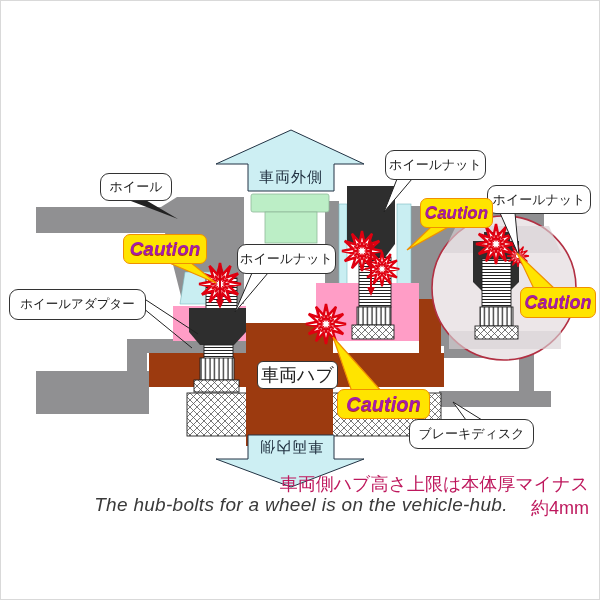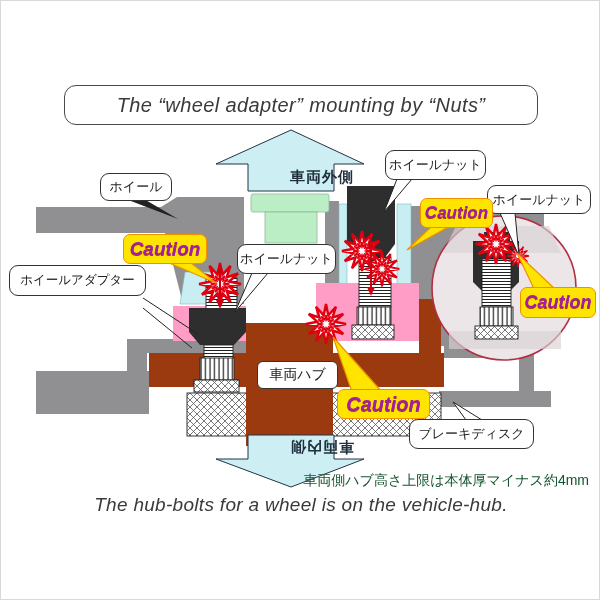--- a/index.html
+++ b/index.html
@@ -11,22 +11,22 @@
              display:flex;align-items:center;justify-content:center;font-style:italic;font-size:20px;
              letter-spacing:.4px;color:#3a3a3a;background:#fff;}
   .bubble{background:#fff;border:1.4px solid #333;border-radius:9px;display:flex;align-items:center;
           justify-content:center;font-size:13px;color:#222;white-space:nowrap;}
   .plain-label{background:#fff;border:1.3px solid #333;border-radius:6px;display:flex;align-items:center;
           justify-content:center;font-size:13px;color:#222;}
   .caution{background:#ffe400;border:1.6px solid #f09000;border-radius:7px;display:flex;align-items:center;
           justify-content:center;font-weight:bold;font-style:italic;color:#a21caf;
           text-shadow:0 1px 0 #b33c00;}
   .arrow-text{display:flex;align-items:center;justify-content:center;font-size:15px;color:#203040;
-          font-weight:bold;letter-spacing:1px;margin-left:31px;}
-  .note-jp{font-size:14px;color:#14532d;text-align:right;}
+          font-weight:normal;letter-spacing:1px;}
+  .note-jp{font-size:18px;color:#be185d;text-align:right;}
   .note-en{font-size:19px;font-style:italic;color:#3a3a3a;text-align:center;letter-spacing:.3px;}
 </style>
 </head>
 <body>
 
 <div class="stage">
 
 <svg width="600" height="600" viewBox="0 0 600 600">
   <defs>
     <pattern id="pThread" patternUnits="userSpaceOnUse" width="4" height="3">
@@ -144,31 +144,30 @@
   </g>
 
   <g fill="#ffe400" stroke="#f09000" stroke-width="1.2">
     <polygon points="166,261 189,261 215,282"></polygon>
     <polygon points="431,225 449,225 406,249"></polygon>
     <polygon points="534,290 556,290 516,252"></polygon>
     <polygon points="351,391 381,391 332,336"></polygon>
   </g>
 </svg>
 
-<div class="abs title-box">The “wheel adapter” mounting by “Nuts”</div>
 
 <div class="abs arrow-text" style="left:247px;top:164px;width:86px;height:24px;">車両外側</div>
 <div class="abs arrow-text" style="left:247px;top:435px;width:86px;height:22px;transform:rotate(180deg);">車両内側</div>
 
 <div class="abs bubble" style="left:78px;top:172px;width:72px;height:28px;margin-left:21px;">ホイール</div>
 <div class="abs bubble" style="left:384px;top:149px;width:101px;height:30px;">ホイールナット</div>
 <div class="abs bubble" style="left:486px;top:184px;width:104px;height:29px;">ホイールナット</div>
 <div class="abs bubble" style="left:236px;top:243px;width:99px;height:30px;">ホイールナット</div>
-<div class="abs bubble" style="left:8px;top:264px;width:137px;height:31px;font-size:12.5px;">ホイールアダプター</div>
-<div class="abs plain-label" style="left:256px;top:360px;width:81px;height:28px;font-size:14px;">車両ハブ</div>
+<div class="abs bubble" style="left:8px;top:288px;width:137px;height:31px;font-size:12.5px;">ホイールアダプター</div>
+<div class="abs plain-label" style="left:256px;top:360px;width:81px;height:28px;font-size:18px;">車両ハブ</div>
 <div class="abs bubble" style="left:408px;top:418px;width:125px;height:30px;">ブレーキディスク</div>
 
 <div class="abs caution" style="left:122px;top:233px;width:84px;height:30px;font-size:19px;">Caution</div>
 <div class="abs caution" style="left:419px;top:197px;width:73px;height:30px;font-size:17px;">Caution</div>
 <div class="abs caution" style="left:519px;top:286px;width:76px;height:31px;font-size:18px;">Caution</div>
 <div class="abs caution" style="left:336px;top:388px;width:93px;height:30px;font-size:20px;">Caution</div>
 
 <div class="abs note-jp" style="left:270px;top:471px;width:318px;height:18px;">車両側ハブ高さ上限は本体厚マイナス約4mm</div>
 <div class="abs note-en" style="left:40px;top:493px;width:520px;height:26px;">The hub-bolts for a wheel is on the vehicle-hub.</div>
 

